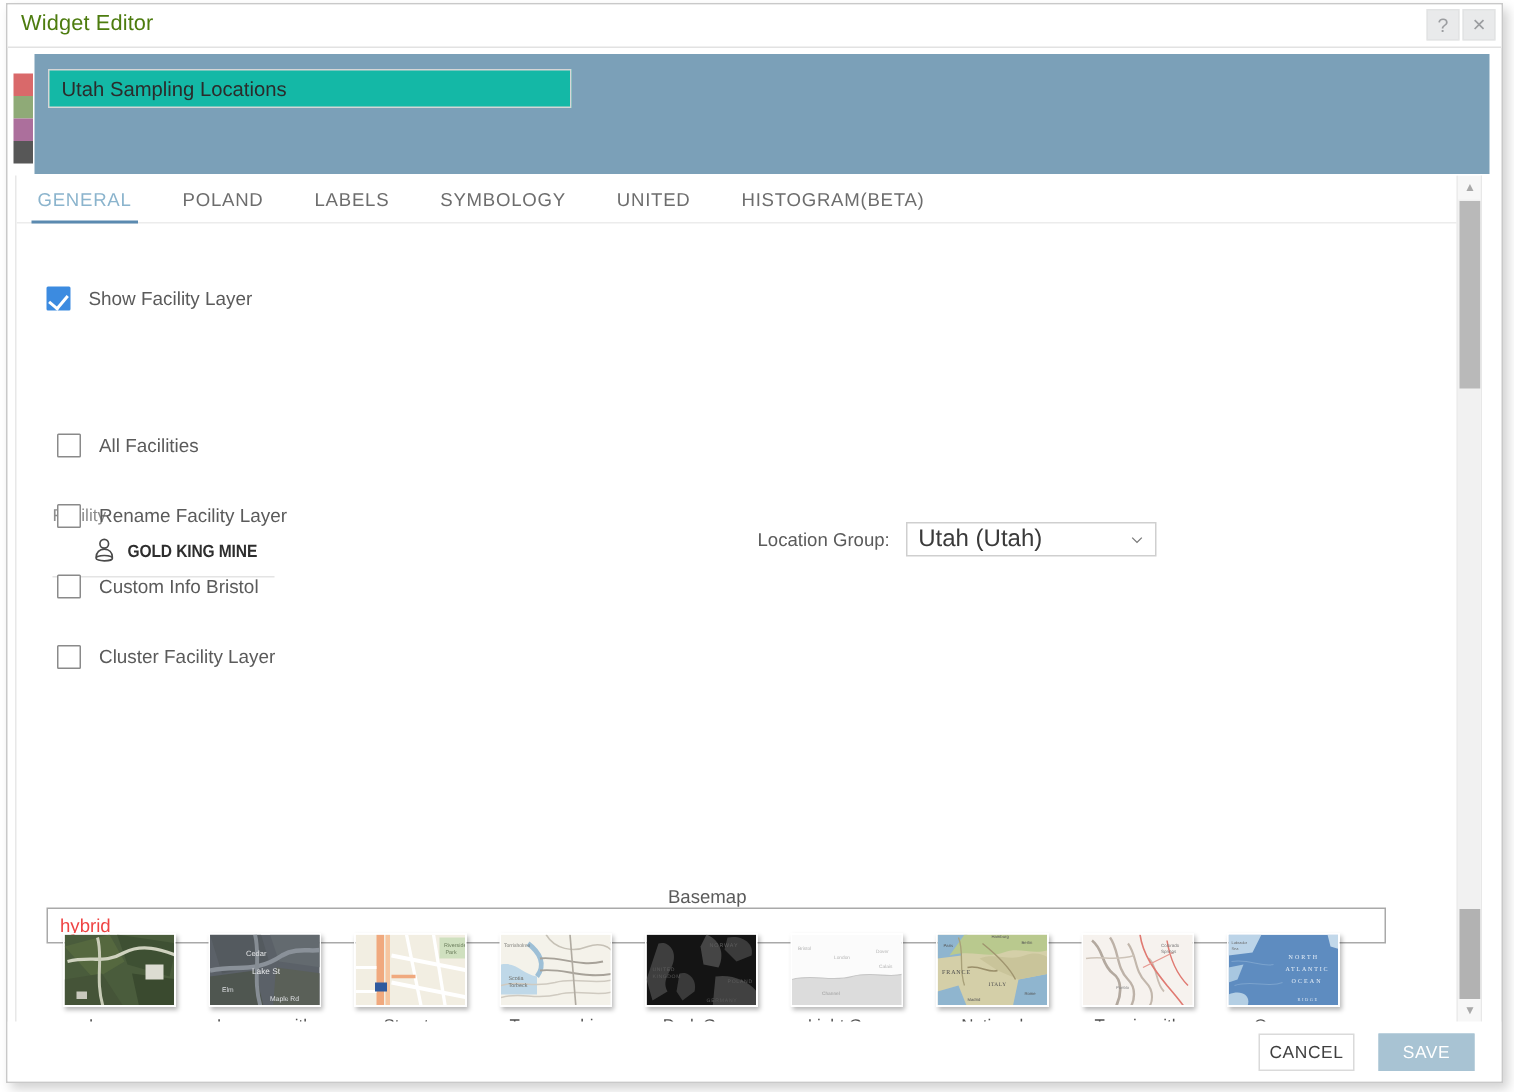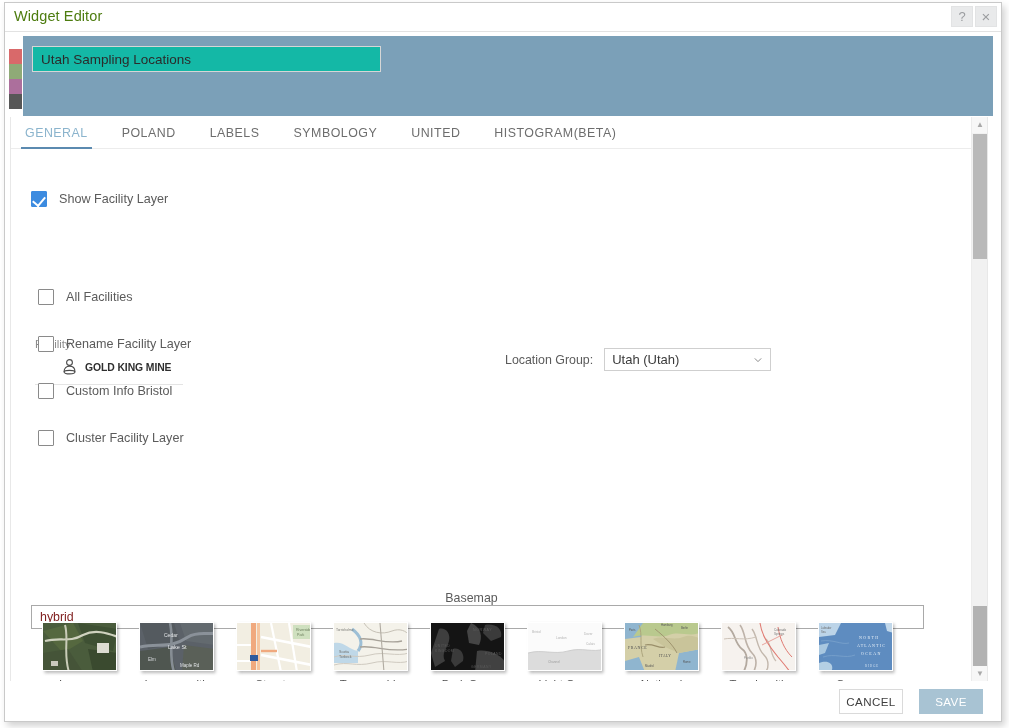--- a/index.html
+++ b/index.html
@@ -144,40 +144,40 @@
     white-space: nowrap;
   }
   .facility-rule { margin-top: 9px; border-bottom: 1px solid #e4e4e4; width: 148px; }
 
   .locgroup { position: absolute; left: 494px; top: 199px; display: flex; align-items: center; }
   .locgroup-label { font-size: 12.4px; color: #5b5b5b; margin-right: 11px; }
   .select-box {
     width: 167px; height: 23px;
     border: 1px solid #cfcfcf;
     background: #fff;
-    font-size: 13px; color: #3a3a3a;
+    font-size: 16px; color: #3a3a3a;
     display: flex; align-items: center;
     padding: 0 7px;
     position: relative;
     cursor: pointer;
   }
   .select-chev {
     position: absolute; right: 8px; top: 7px;
     width: 8px; height: 8px;
   }
 
   
   .basemap-row { position: absolute; left: 20px; top: 442px; display: flex; align-items: center; flex-direction: column; }
   .basemap-label { font-size: 12.4px; color: #5b5b5b; margin-right: 12px; }
   .basemap-input {
     width: 893px; height: 24px;
     border: 1px solid #a9a9a9;
     background: #fff;
     font-family: "Liberation Sans", sans-serif;
-    font-size: 12.4px; color: #7f1d1d;
+    font-size: 12.4px; color: #ef4444;
     padding: 0 8px; outline: none;
   }
 
   .thumb-grid {
     position: absolute; left: 20px; top: 473px;
     width: 940px;
     display: flex; flex-wrap: wrap;
   }
   .thumb-cell {
     width: 97px;

